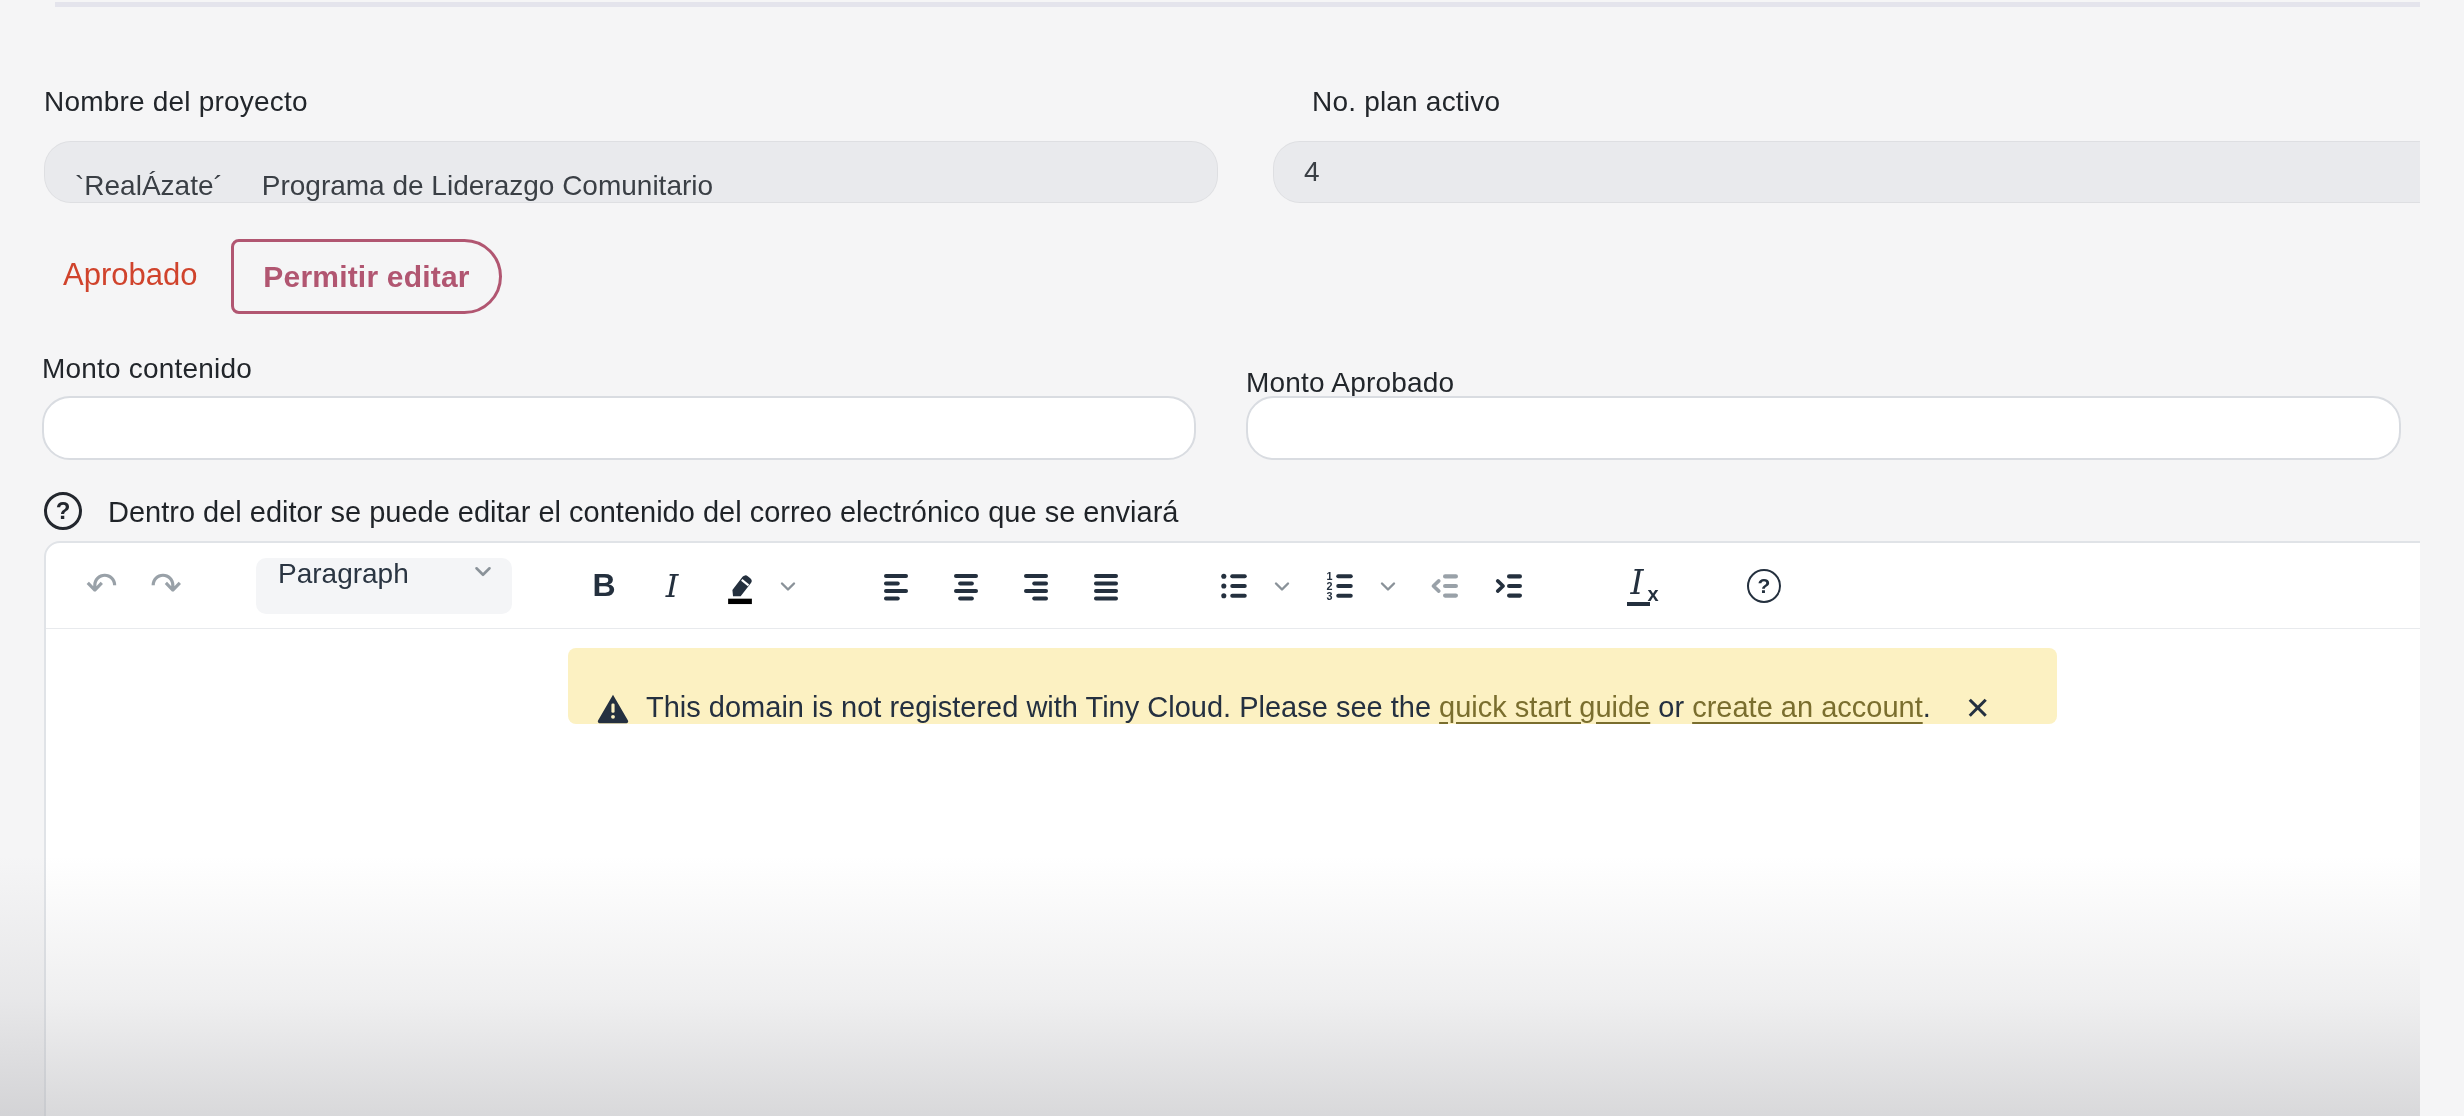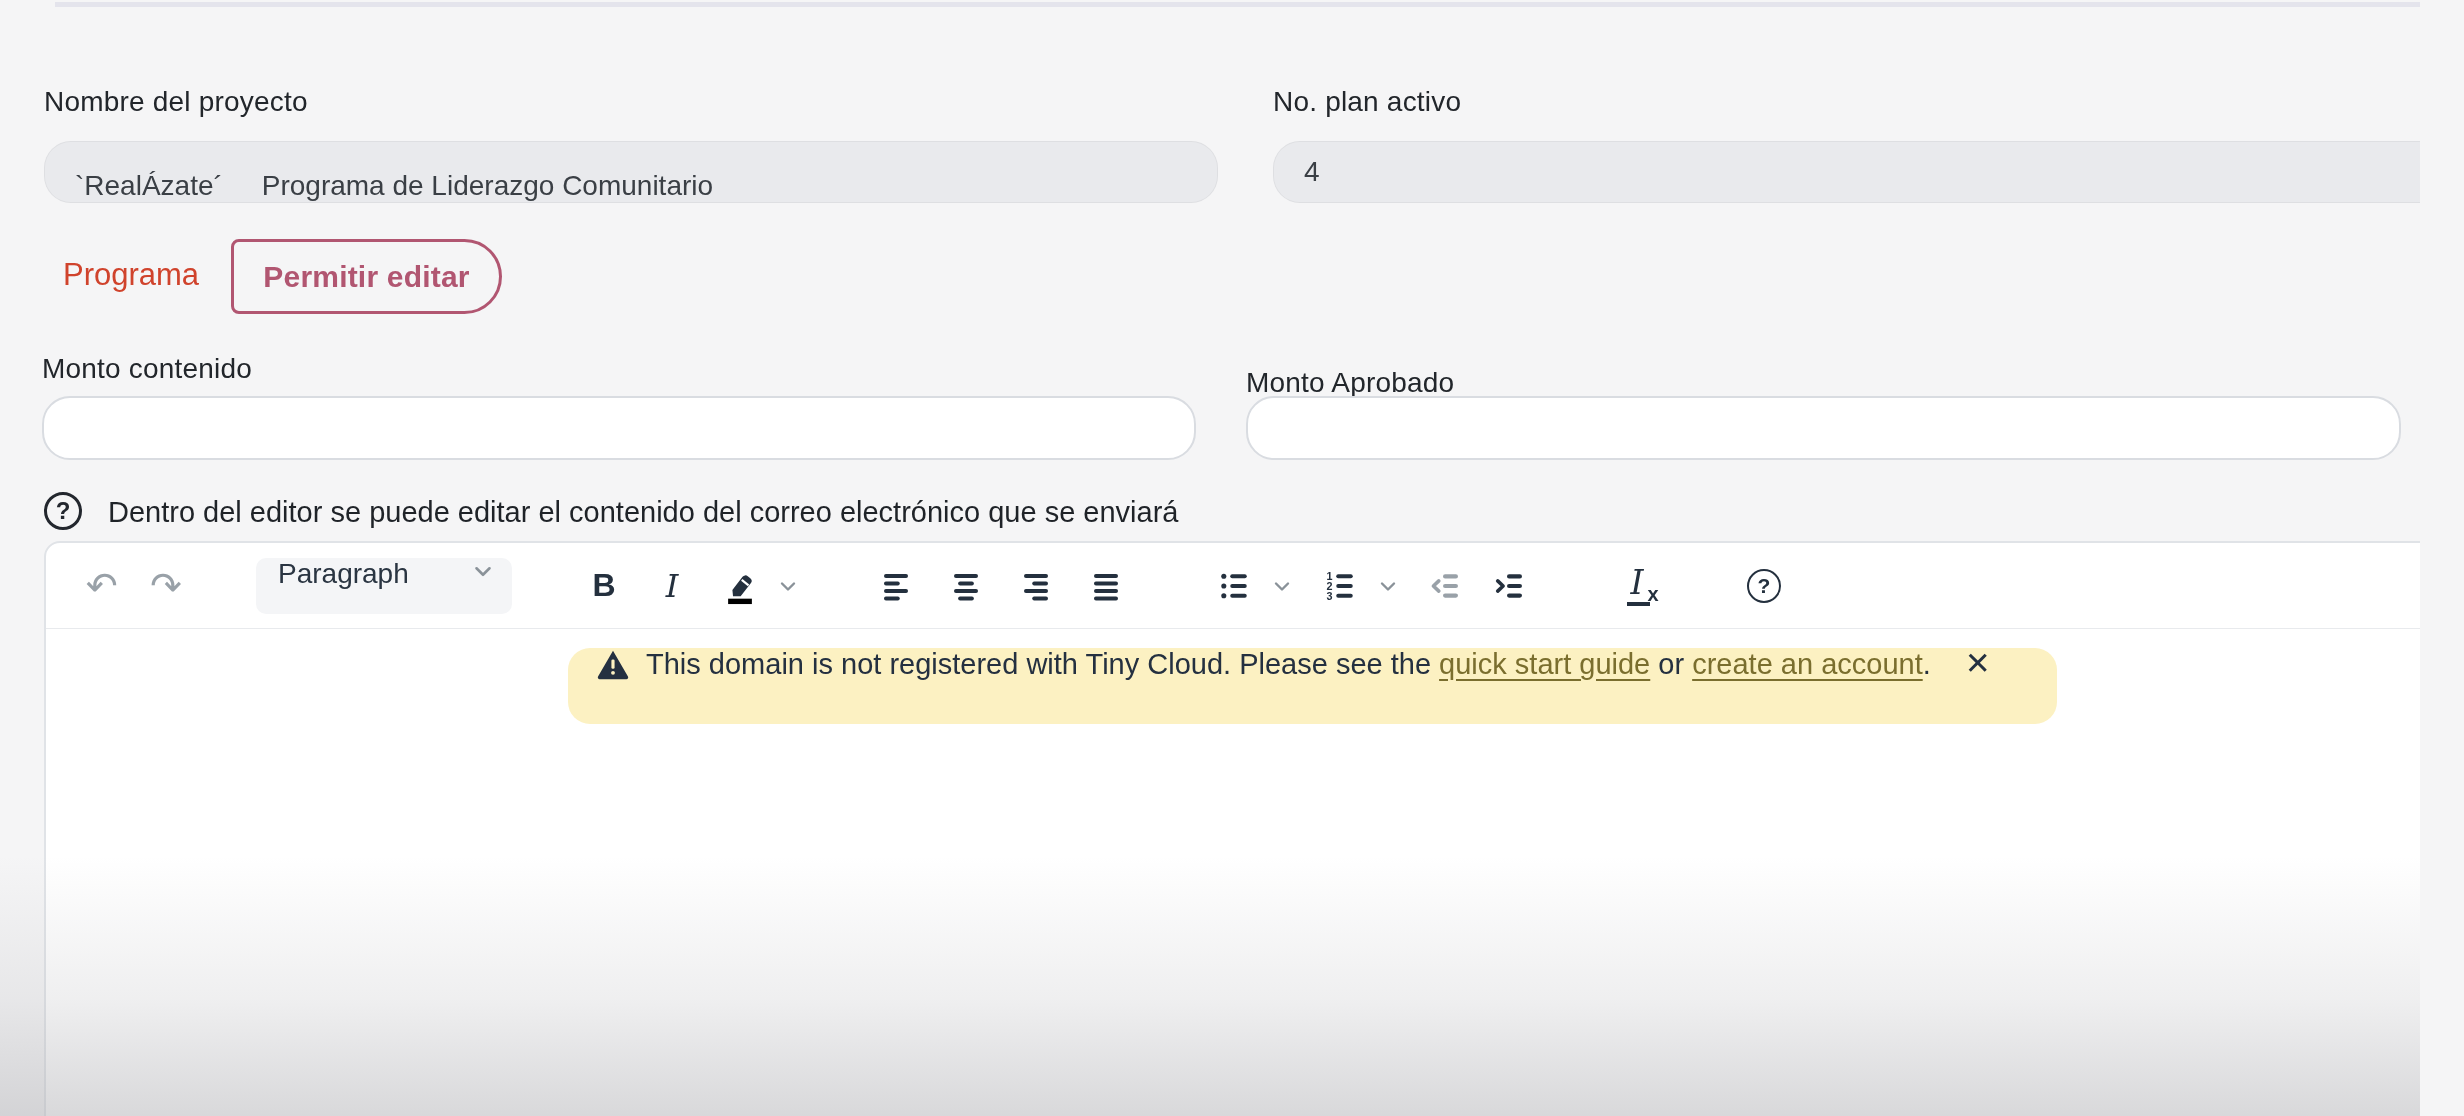--- a/index.html
+++ b/index.html
@@ -42,48 +42,48 @@
   .select .sel-label{flex:1;}
   .icon-ix{display:flex;align-items:flex-end;color:#24303e;}
   .ix-i{font-family:"DejaVu Serif",serif;font-style:italic;font-size:33px;line-height:1;
         border-bottom:4px solid currentColor;padding:0 7px 3px 3px;}
   .ix-x{font-size:20px;font-weight:700;margin-left:-3px;margin-bottom:0px;}
   .help-circle{width:34px;height:34px;box-sizing:border-box;border:2.5px solid #24303e;border-radius:50%;
                display:flex;align-items:center;justify-content:center;font-size:21px;font-weight:700;color:#24303e;}
 
   .content{position:relative;height:511px;}
   .notice{position:absolute;left:522px;top:19px;width:1489px;height:76px;box-sizing:border-box;
-          background:#fcf1c2;border-radius:22px;display:flex;align-items:flex-start;
+          background:#fcf1c2;border-radius:8px;display:flex;align-items:flex-end;
           padding:0 28px;font-size:29px;color:#243040;}
   .notice-icon{flex:none;margin-right:16px;display:flex;}
   .notice-text{white-space:pre-wrap;}
   .notice-link{color:#7a6e2e;text-decoration:underline;text-underline-offset:5px;cursor:pointer;}
   .notice-close{margin-left:34px;font-size:31px;font-weight:700;color:#243040;cursor:pointer;line-height:1;}
 
   .fade{position:absolute;left:0;right:0;bottom:0;height:260px;pointer-events:none;z-index:9;
         background:linear-gradient(180deg,rgba(188,188,192,0) 0%,rgba(182,182,186,.22) 55%,rgba(178,178,182,.5) 100%);}
 </style>
 </head>
 <body>
 
 <div class="canvas">
 
   <div class="top-line"></div>
 
   <div class="label" style="left:44px;top:86px;">Nombre del proyecto</div>
-  <div class="label" style="left:1273px;top:86px;">No. plan activo</div>
+  <div class="label" style="left:1312px;top:86px;">No. plan activo</div>
 
   <div class="input input--gray" style="left:44px;top:141px;width:1174px;align-items:flex-end;">
     <span class="value">`RealÁzate´     Programa de Liderazgo Comunitario</span>
   </div>
   <div class="input input--gray" style="left:1273px;top:141px;width:1172px;">
     <span class="value">4</span>
   </div>
 
-  <div class="status">Programa</div>
+  <div class="status">Aprobado</div>
   <button class="btn-edit">Permitir editar</button>
 
   <div class="label" style="left:42px;top:353px;">Monto contenido</div>
   <div class="label" style="left:1246px;top:367px;">Monto Aprobado</div>
 
   <div class="input input--white" style="left:42px;top:396px;width:1154px;">
     <span class="value"></span>
   </div>
   <div class="input input--white" style="left:1246px;top:396px;width:1155px;">
     <span class="value"></span>

